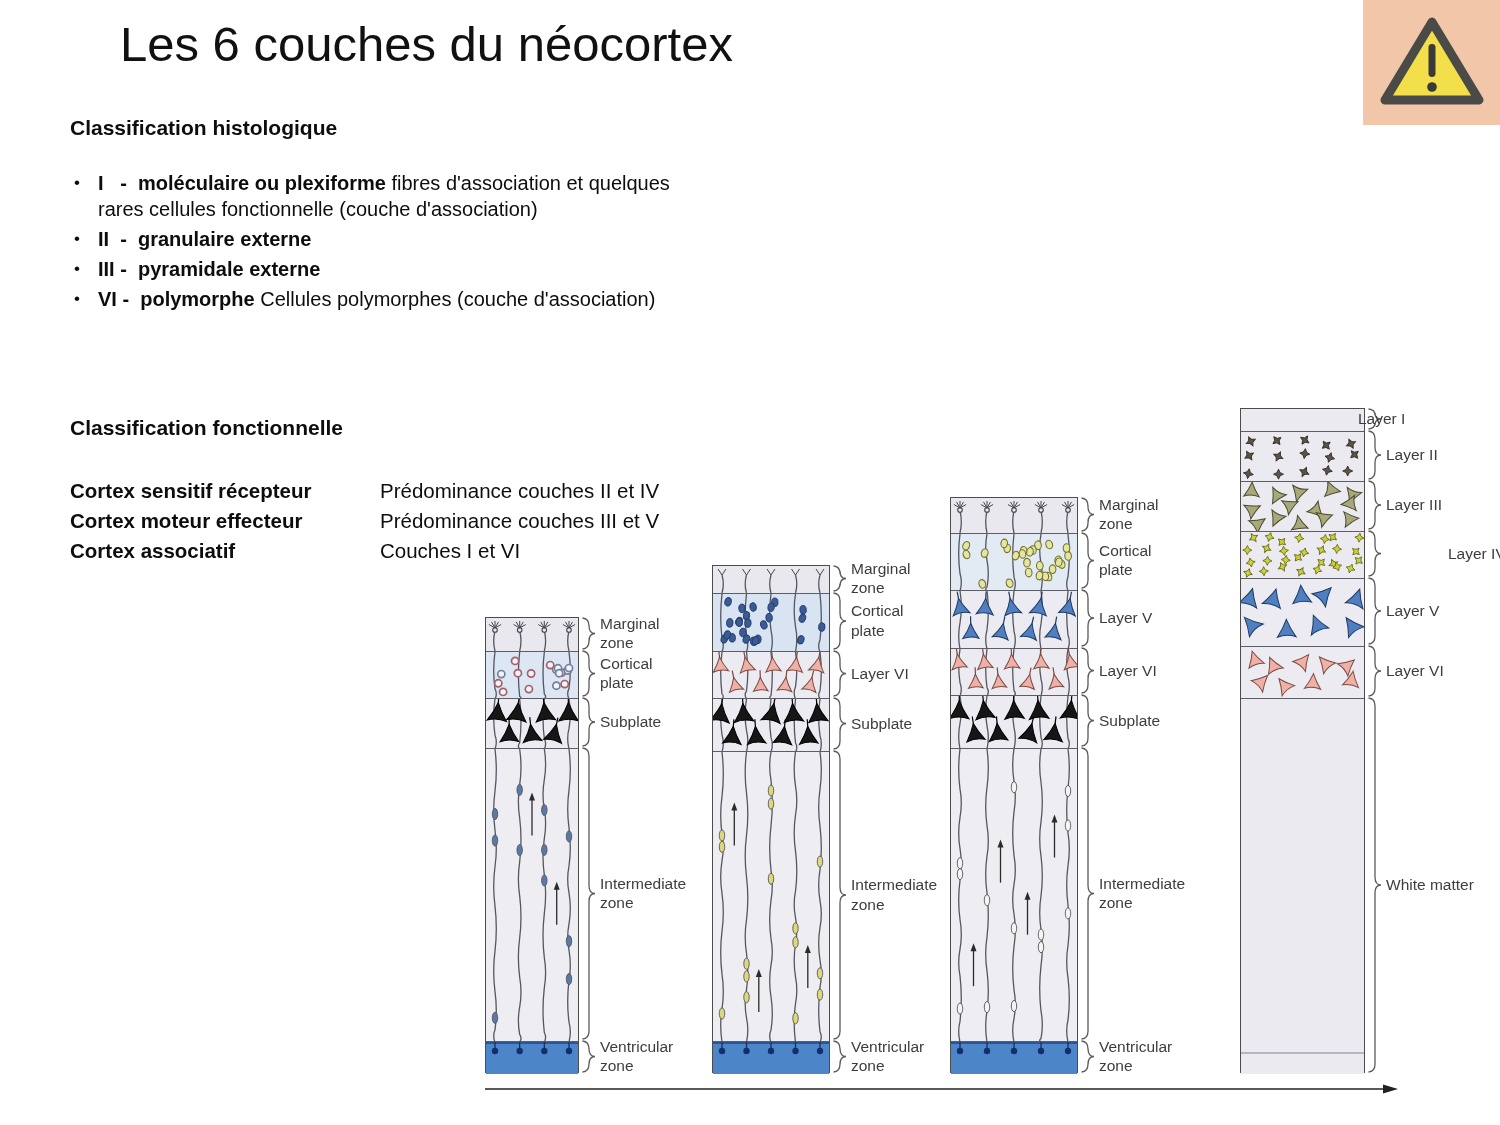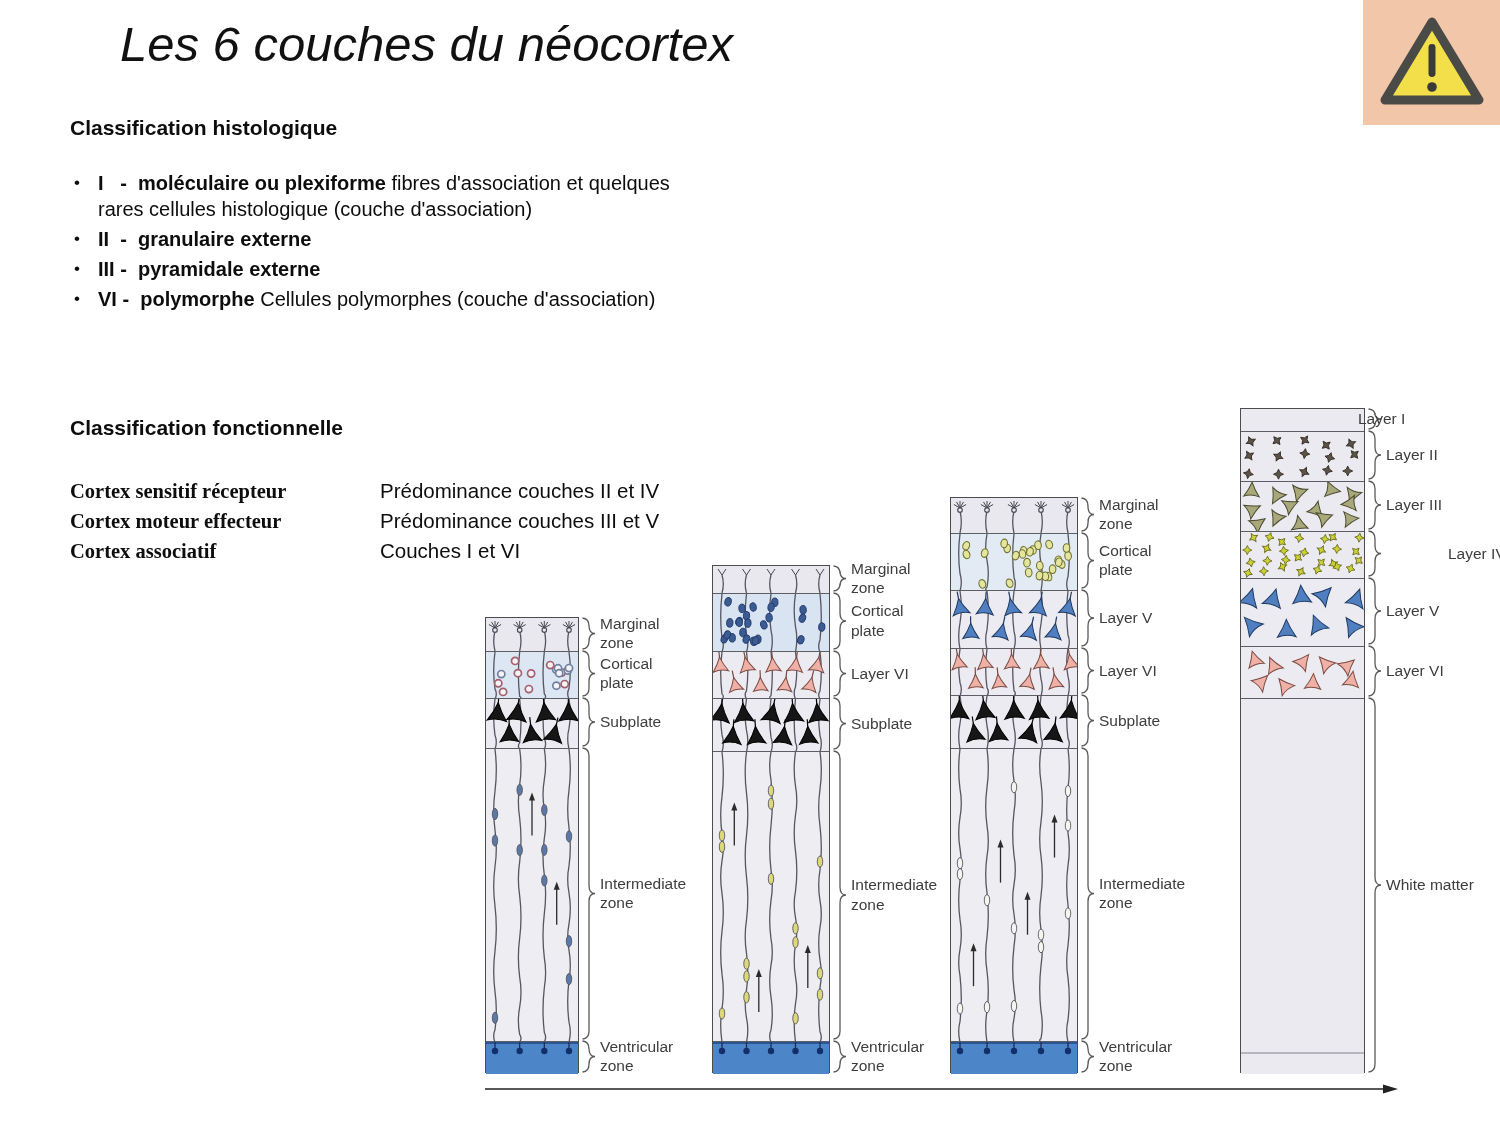--- a/index.html
+++ b/index.html
@@ -1,31 +1,31 @@
 <!DOCTYPE html>
 <html><head>
 <meta charset="utf-8">
 <style>
   html,body{margin:0;padding:0;}
   body{
     width:1500px;height:1125px;background:#ffffff;position:relative;overflow:hidden;
     font-family:"Liberation Sans",sans-serif;color:#0d0d0d;
   }
   .abs{position:absolute;}
-  #title{left:120px;top:16px;font-size:49px;line-height:1.15;color:#111;font-style:italic;}
+  #title{left:120px;top:16px;font-size:49px;line-height:1.15;color:#111;}
   #histology{left:70px;top:116px;width:780px;}
   .section-heading{font-weight:bold;font-size:21px;}
   #bullet-list{list-style:none;margin:30px 0 0 0;padding:0;font-size:20px;line-height:26px;}
   #bullet-list li{position:relative;padding-left:28px;margin-bottom:4px;}
   #bullet-list li::before{content:"\2022";position:absolute;left:4px;top:0;font-size:17px;}
   .b{font-weight:bold;white-space:pre-wrap;}
   #functional{left:70px;top:416px;width:780px;}
   #func-rows{margin-top:36px;}
   .func-row{font-size:20.5px;line-height:30px;}
-  .func-label{display:inline-block;width:310px;font-weight:bold;font-family:Liberation Serif, serif;}
+  .func-label{display:inline-block;width:310px;font-weight:bold;}
   #warning-box{right:0;top:0;width:137px;height:125px;background:#f2c7a9;
     display:flex;align-items:center;justify-content:center;}
   #diagram{left:0;top:0;width:1500px;height:1125px;}
   .column{position:absolute;border:1px solid #4c4c4c;box-sizing:border-box;background:#eaeaf0;}
   .band{position:absolute;left:0;right:0;box-sizing:border-box;overflow:hidden;}
   .band svg{display:block;}
   .sep{border-top:1px solid #5d5d66;}
   .k-marginal,.k-marginal-thin{background:#e8e8ee;}
   .k-cp-circles{background:#dde7f3;}
   .k-cp-blue{background:#d8e4f2;}
@@ -41,21 +41,21 @@
   #dev-label{left:480px;top:1146px;width:920px;text-align:left;font-size:16.5px;color:#222;}
 </style>
 </head>
 <body>
 
 <div class="abs" id="title">Les 6 couches du néocortex</div>
 
 <div class="abs" id="histology">
   <div class="section-heading">Classification histologique</div>
   <ul id="bullet-list">
-      <li><span class="b">I   -  moléculaire ou plexiforme</span><span> fibres d'association et quelques</span><br><span>rares cellules histologique (couche d'association)</span></li>
+      <li><span class="b">I   -  moléculaire ou plexiforme</span><span> fibres d'association et quelques</span><br><span>rares cellules fonctionnelle (couche d'association)</span></li>
       <li><span class="b">II  -  granulaire externe</span></li>
       <li><span class="b">III -  pyramidale externe</span></li>
       <li><span class="b">VI -  polymorphe</span><span> Cellules polymorphes (couche d'association)</span></li>
     </ul>
 </div>
 
 <div class="abs" id="functional">
   <div class="section-heading">Classification fonctionnelle</div>
   <div id="func-rows">
       <div class="func-row"><span class="func-label">Cortex sensitif récepteur</span><span>Prédominance couches II et IV</span></div>

